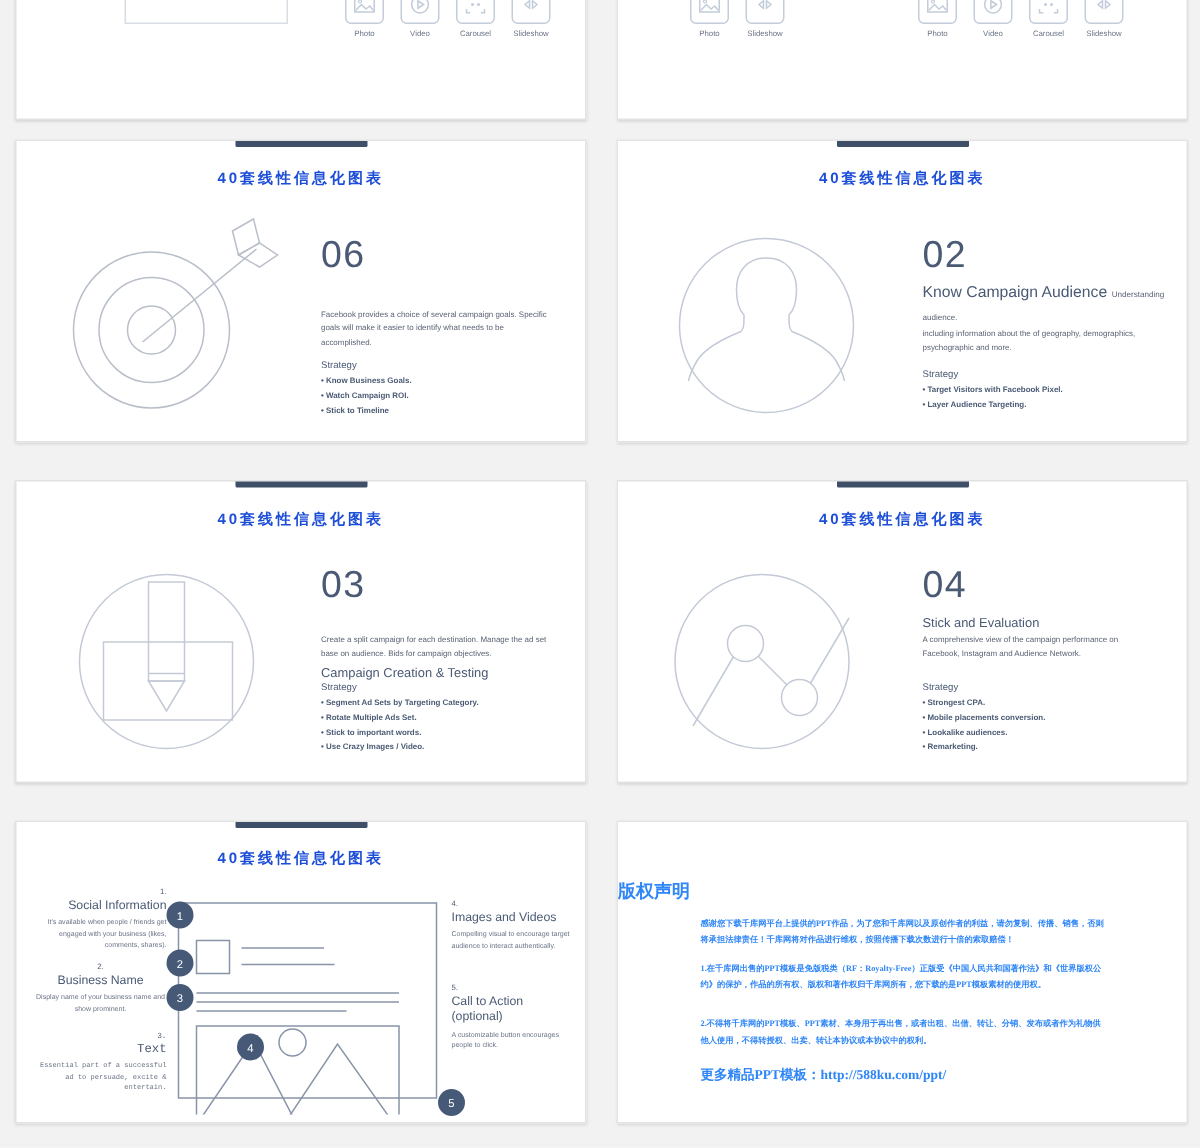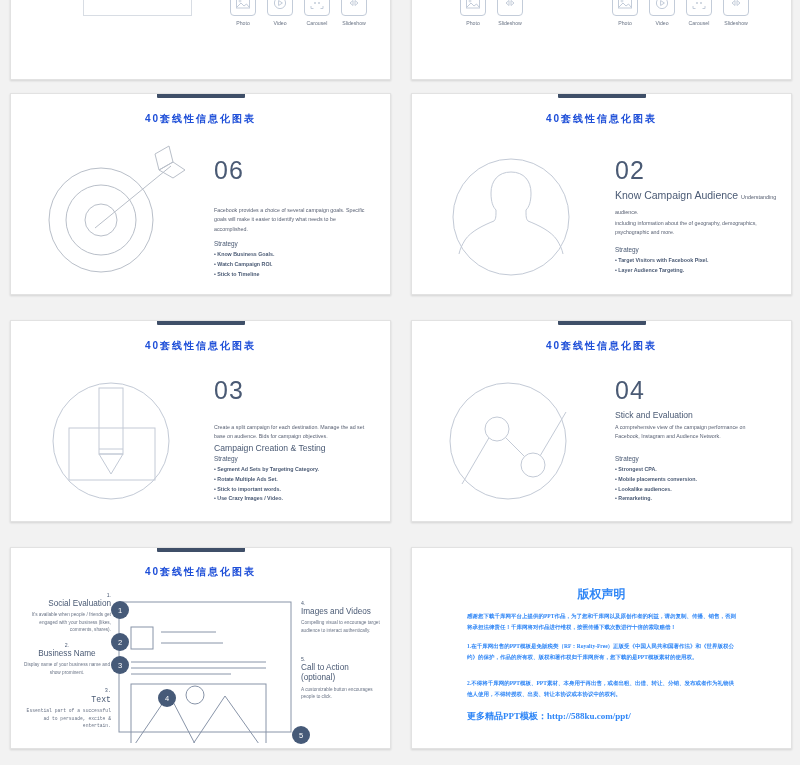--- a/index.html
+++ b/index.html
@@ -60,21 +60,21 @@
     position:absolute;width:18px;height:18px;border-radius:50%;
     background:#465a78;color:#fff;font-size:7.5px;
     display:flex;align-items:center;justify-content:center;
   }
   .blk{position:absolute;color:#4a5a74;}
   .blk .n{font-size:5.2px;margin-bottom:1px;}
   .blk .t{font-size:8.2px;line-height:1.25;}
   .blk .d{font-size:4.7px;line-height:1.55;color:#6a7486;margin-top:2px;}
 
   
-  .cr-title{position:absolute;left:0;right:0;text-align:center;color:#2f86f6;
+  .cr-title{position:absolute;left:0;right:0;text-align:left;color:#2f86f6;
             font-size:12px;font-weight:bold;font-family:"Liberation Serif",serif;}
   .cr-p{position:absolute;color:#2f86f6;font-size:5.5px;line-height:2.05;
         font-family:"Liberation Serif",serif;font-weight:bold;}
   .cr-link{position:absolute;color:#2f86f6;font-size:9px;font-weight:bold;
            font-family:"Liberation Serif",serif;}
 </style>
 </head>
 <body>
 
 <div class="sheet">
@@ -303,21 +303,21 @@
     </div>
   </div>
 
   <div class="slide" style="left:10px;top:547px;width:379px;height:200px;">
     <div class="tab"></div>
     <div class="slide-inner">
       <div class="cn-title" style="top:17px;">40套线性信息化图表</div>
 
       <div class="blk" style="left:12px;top:44px;width:88px;text-align:right;">
         <div class="n">1.</div>
-        <div class="t">Social Evaluation</div>
+        <div class="t">Social Information</div>
         <div class="d">It's available when people / friends get engaged with your business (likes,  comments, shares).</div>
       </div>
       <div class="blk" style="left:12px;top:94px;width:88px;text-align:center;">
         <div class="n">2.</div>
         <div class="t">Business Name</div>
         <div class="d">Display name of your business name and show prominent.</div>
       </div>
       <div class="blk" style="left:12px;top:140px;width:88px;text-align:right;font-family:Liberation Mono, monospace;">
         <div class="n">3.</div>
         <div class="t">Text</div>

